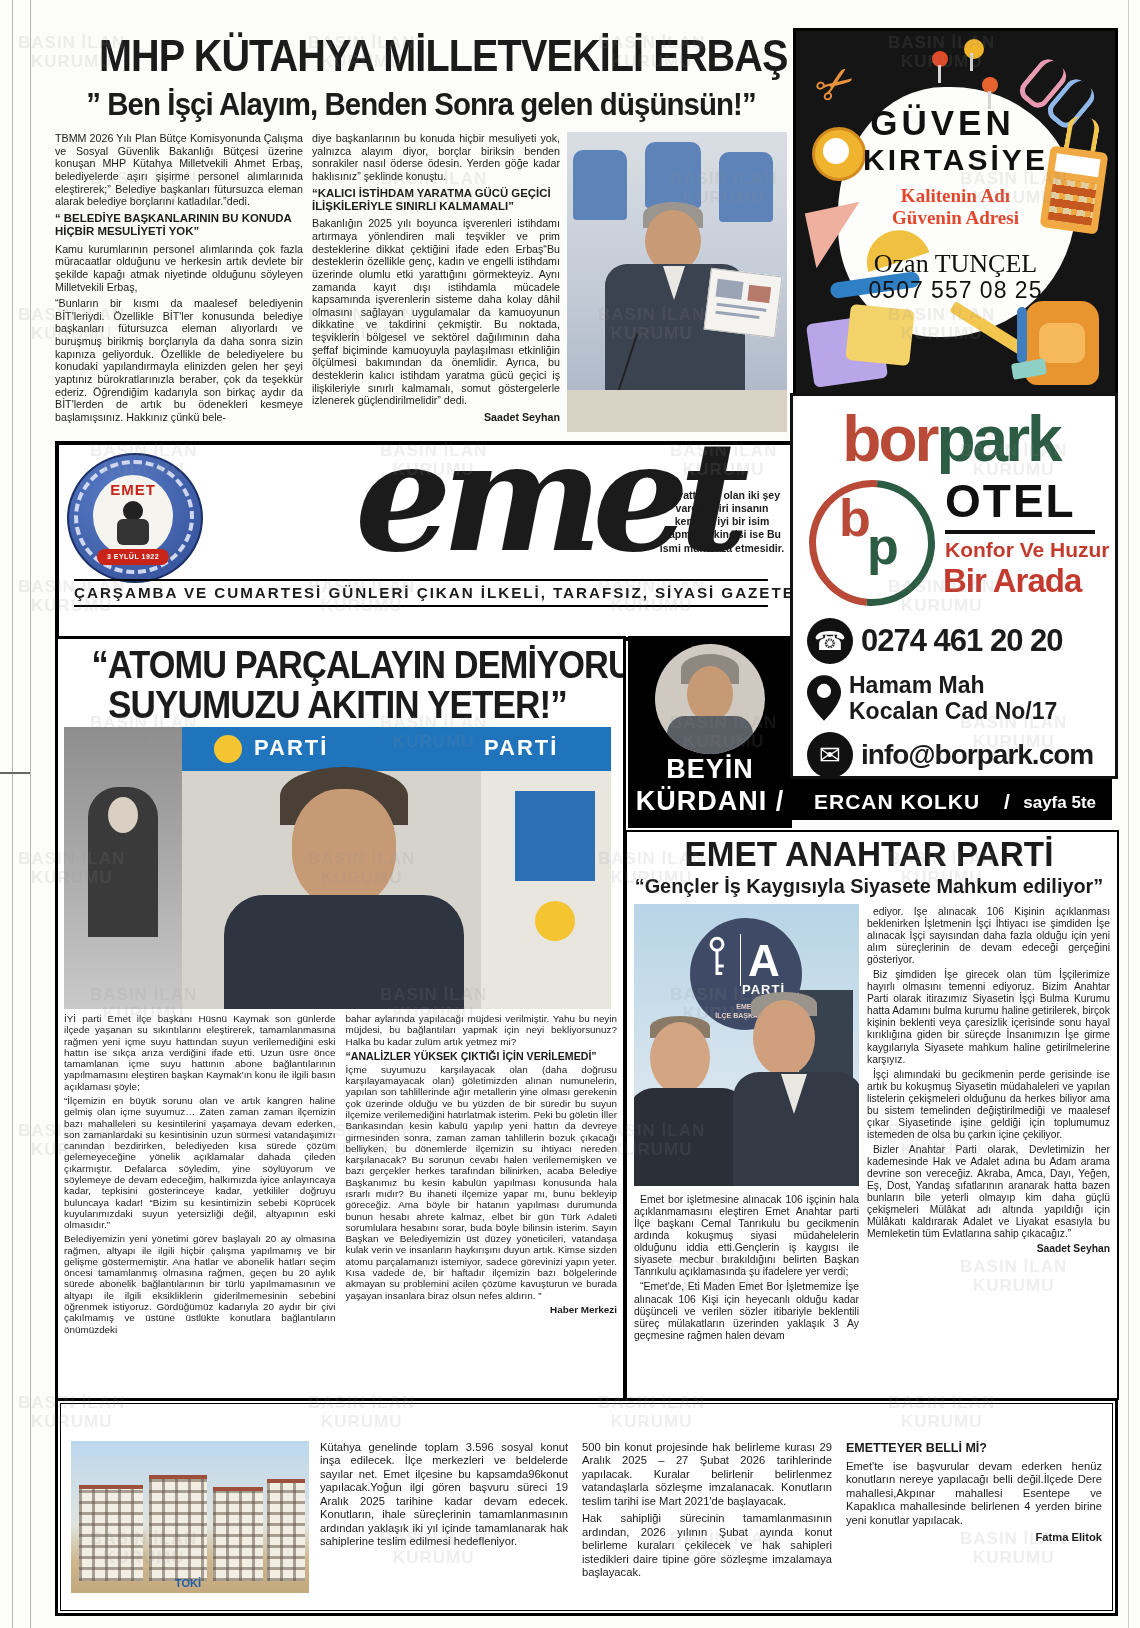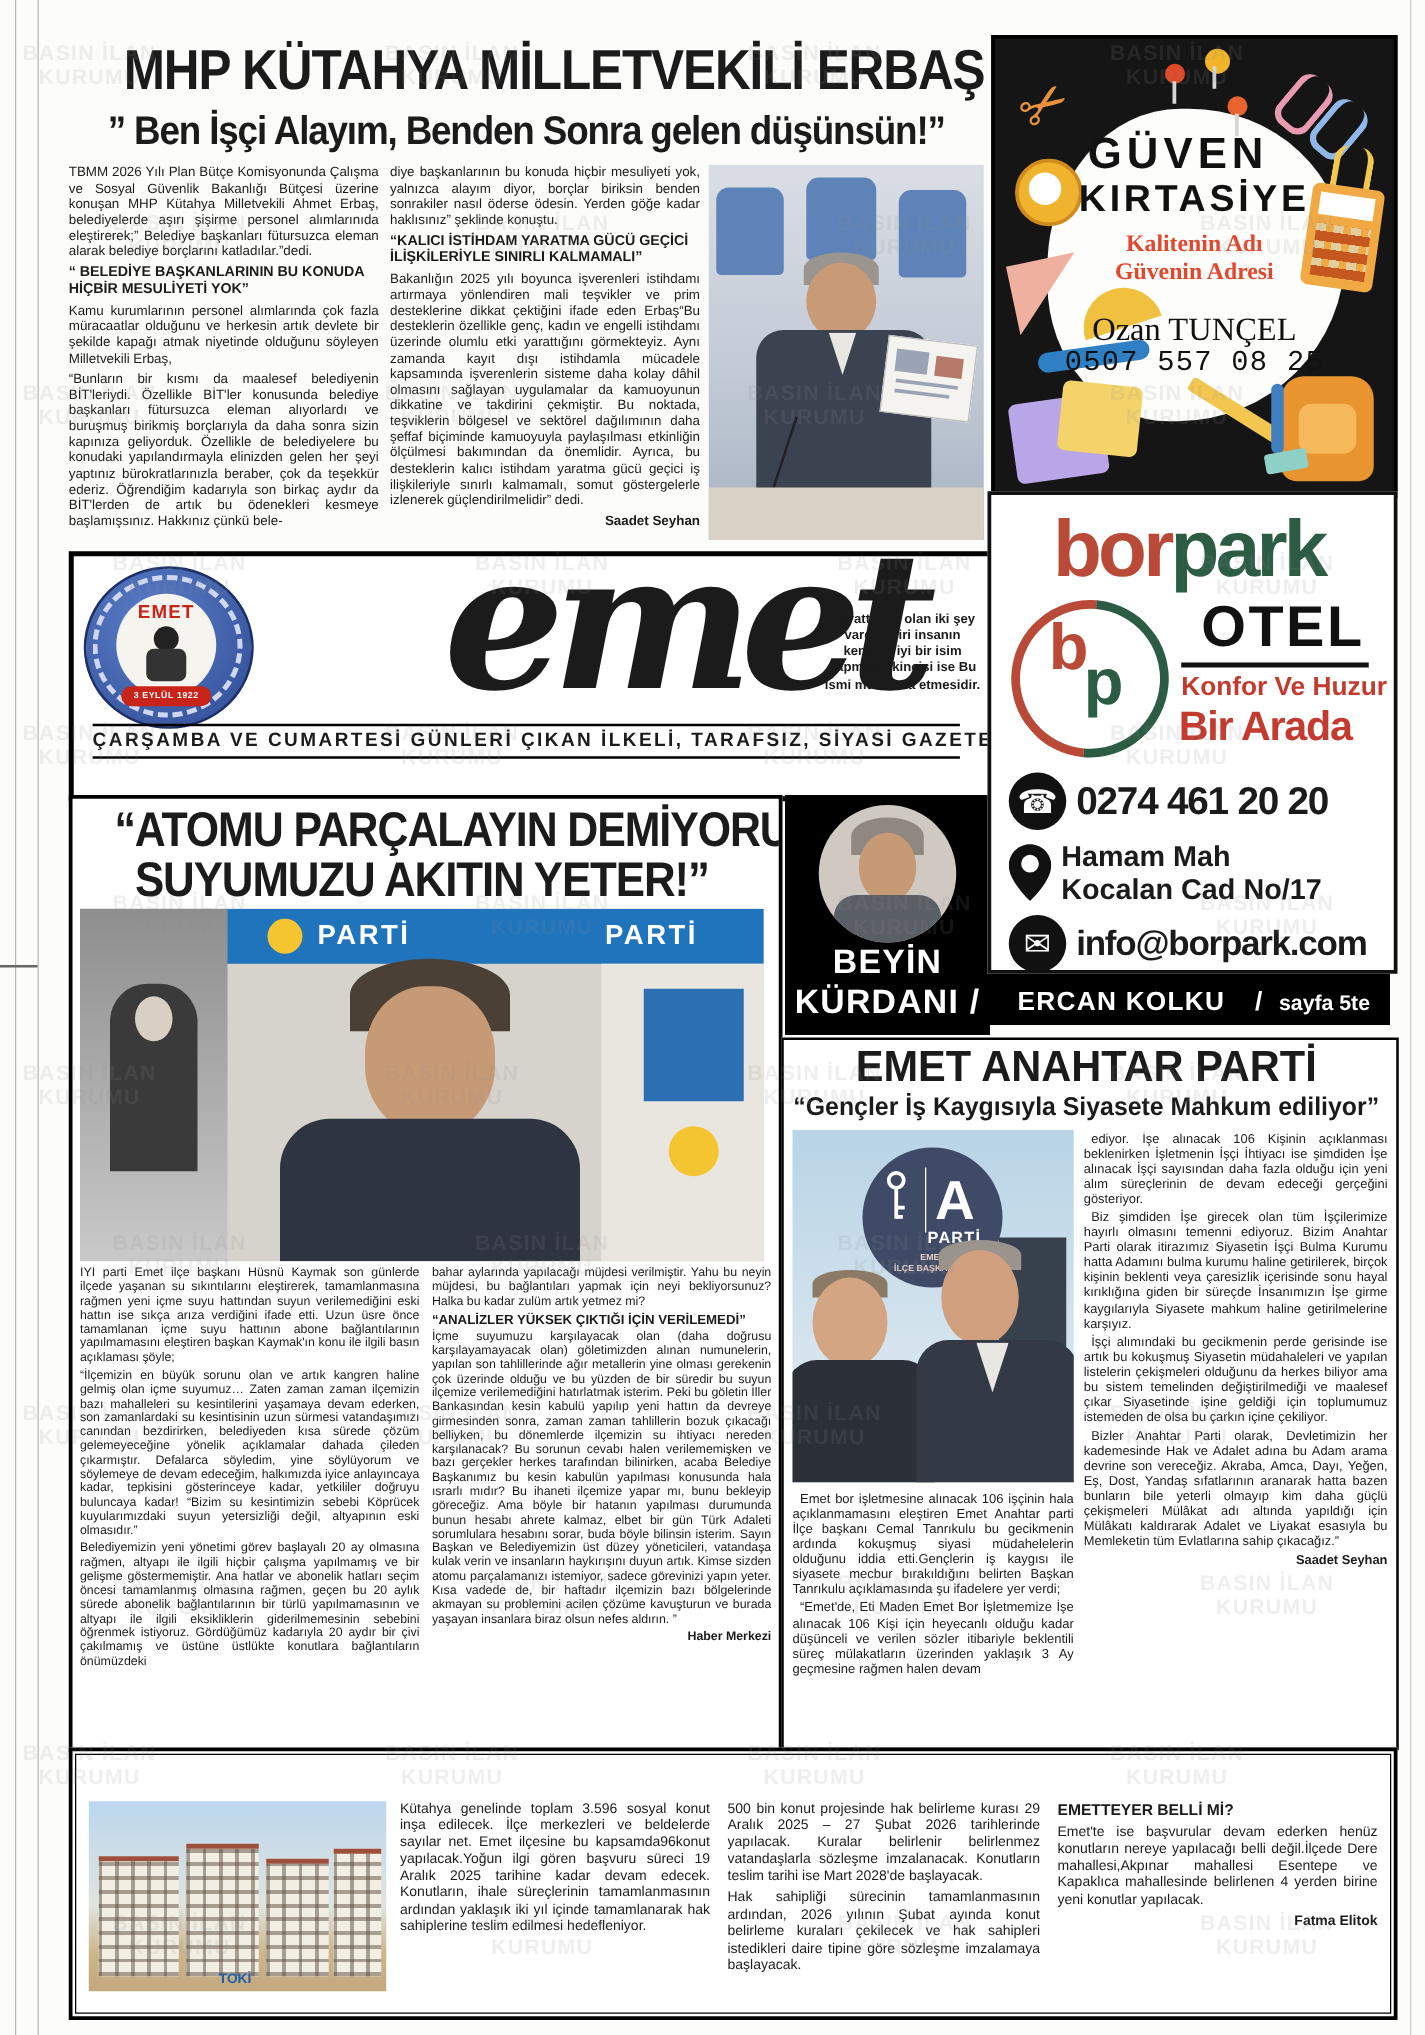--- a/index.html
+++ b/index.html
@@ -41,21 +41,21 @@
   
   #kirtasiye{left:793px;top:28px;width:319px;height:364px;background:#151515;border:3px solid #000;overflow:hidden;}
   .blob{position:absolute;left:42px;top:56px;width:238px;height:250px;background:#fdfdfb;
         border-radius:46% 54% 58% 42% / 52% 48% 55% 45%;}
   .k-title1{left:0;top:72px;width:293px;text-align:center;font-size:35px;font-weight:800;letter-spacing:4px;color:#111;}
   .k-title2{left:0;top:112px;width:319px;text-align:center;font-size:30px;font-weight:800;letter-spacing:3px;color:#111;}
   .k-slogan{width:319px;text-align:center;font-family:"Liberation Serif",serif;font-weight:bold;
             color:#e2482e;font-size:19px;}
   .k-owner{left:0;top:218px;width:319px;text-align:center;font-family:"Liberation Serif",serif;
            font-size:26px;color:#111;}
-  .k-phone{left:0;top:246px;width:319px;text-align:center;font-family:Liberation Mono, monospace;
+  .k-phone{left:0;top:246px;width:319px;text-align:center;font-family:Liberation Sans, sans-serif;
            font-size:23px;color:#111;letter-spacing:1px;}
   .scissors{left:20px;top:26px;font-size:46px;color:#e8913c;transform:rotate(-35deg);}
   .clock{left:16px;top:96px;width:48px;height:48px;border-radius:50%;background:#f0b32e;border:3px solid #d08a1e;}
   .clock i{position:absolute;left:8px;top:8px;width:26px;height:26px;border-radius:50%;background:#fff;display:block;}
   .calc{right:12px;top:118px;width:58px;height:82px;background:#f0a943;border-radius:6px;transform:rotate(8deg);}
   .calc i{position:absolute;left:7px;top:7px;width:44px;height:18px;background:#fff;display:block;}
   .calc u{position:absolute;left:7px;top:32px;width:44px;height:42px;display:block;text-decoration:none;
           background:repeating-linear-gradient(0deg,#c4581f 0 8px,transparent 8px 14px),
                      repeating-linear-gradient(90deg,#e2cd9f 0 8px,transparent 8px 14px);}
   .clip{position:absolute;width:22px;height:44px;border:5px solid #e89bb0;border-radius:12px;border-top:none;transform:rotate(40deg);}
@@ -131,21 +131,21 @@
   .es-sep{position:absolute;left:212px;top:14px;font-weight:800;font-size:21px;}
   .es-page{position:absolute;right:16px;top:17px;font-weight:800;font-size:17px;}
   
   #borpark{left:790px;top:393px;width:322px;height:380px;background:#fff;border:3px solid #111;overflow:hidden;}
   .bp-brand{left:0;top:6px;width:316px;text-align:center;font-size:64px;font-weight:800;letter-spacing:-3px;}
   .bp-bor{color:#b94a38;} .bp-park{color:#2c5c44;}
   .bp-ring{position:absolute;left:16px;top:84px;width:112px;height:112px;border-radius:50%;
            border:7px solid #2c5c44;border-left-color:#b94a38;border-top-color:#b94a38;transform:rotate(-40deg);}
   .bp-b{position:absolute;left:46px;top:92px;font-size:52px;font-weight:800;color:#b94a38;}
   .bp-p{position:absolute;left:74px;top:120px;font-size:52px;font-weight:800;color:#2c5c44;}
-  .bp-otel{position:absolute;left:152px;top:78px;font-size:46px;font-weight:800;letter-spacing:2px;color:#111;margin-left:16px;}
+  .bp-otel{position:absolute;left:152px;top:78px;font-size:46px;font-weight:800;letter-spacing:2px;color:#111;}
   .bp-rule{position:absolute;left:152px;top:134px;width:150px;height:4px;background:#111;}
   .bp-s1{position:absolute;left:152px;top:142px;font-size:21px;font-weight:800;color:#c23b2e;}
   .bp-s2{position:absolute;left:150px;top:166px;font-size:33px;font-weight:800;color:#c23b2e;letter-spacing:-1px;}
   .bp-row{position:absolute;left:14px;display:flex;align-items:center;gap:8px;}
   .bp-icon{width:46px;height:46px;border-radius:50%;background:#111;color:#fff;display:flex;
            align-items:center;justify-content:center;font-size:26px;flex:0 0 46px;}
   .bp-phone-t{font-size:31px;font-weight:800;letter-spacing:-1px;white-space:nowrap;}
   .bp-addr-t{font-size:23px;font-weight:800;line-height:1.15;}
   .bp-mail-t{font-size:28px;font-weight:800;letter-spacing:-1px;}
   
@@ -411,21 +411,21 @@
       <div class="bld" style="left:8px;top:44px;width:64px;height:92px;"></div>
       <div class="bld" style="left:78px;top:34px;width:58px;height:102px;"></div>
       <div class="bld" style="left:142px;top:46px;width:50px;height:90px;"></div>
       <div class="bld" style="left:196px;top:38px;width:38px;height:98px;"></div>
       <div class="toki-label">TOKİ</div>
     </div>
     <div class="abs bt-col jt" style="left:262px;width:248px;">
       <p>Kütahya genelinde toplam 3.596 sosyal konut inşa edilecek. İlçe merkezleri ve beldelerde sayılar net. Emet ilçesine bu kapsamda96konut yapılacak.Yoğun ilgi gören başvuru süreci 19 Aralık 2025 tarihine kadar devam edecek. Konutların, ihale süreçlerinin tamamlanmasının ardından yaklaşık iki yıl içinde tamamlanarak hak sahiplerine teslim edilmesi hedefleniyor.</p>
     </div>
     <div class="abs bt-col jt" style="left:524px;width:250px;">
-      <p>500 bin konut projesinde hak belirleme kurası 29 Aralık 2025 – 27 Şubat 2026 tarihlerinde yapılacak. Kuralar belirlenir belirlenmez vatandaşlarla sözleşme imzalanacak. Konutların teslim tarihi ise Mart 2028'de başlayacak.</p>
+      <p>500 bin konut projesinde hak belirleme kurası 29 Aralık 2025 – 27 Şubat 2026 tarihlerinde yapılacak. Kuralar belirlenir belirlenmez vatandaşlarla sözleşme imzalanacak. Konutların teslim tarihi ise Mart 2021'de başlayacak.</p>
       <p>Hak sahipliği sürecinin tamamlanmasının ardından, 2026 yılının Şubat ayında konut belirleme kuraları çekilecek ve hak sahipleri istedikleri daire tipine göre sözleşme imzalamaya başlayacak.</p>
     </div>
     <div class="abs bt-col jt" style="left:788px;width:256px;">
       <p class="bt-colhead">EMETTEYER BELLİ Mİ?</p>
       <p>Emet'te ise başvurular devam ederken henüz konutların nereye yapılacağı  belli değil.İlçede Dere mahallesi,Akpınar mahallesi Esentepe ve Kapaklıca mahallesinde belirlenen 4 yerden birine yeni konutlar yapılacak.</p>
       <p class="byline">Fatma Elitok</p>
     </div>
   </div>
 <div class="wm" style="left: 18px; top: 34px;">
       <div>BASIN İLAN</div>

